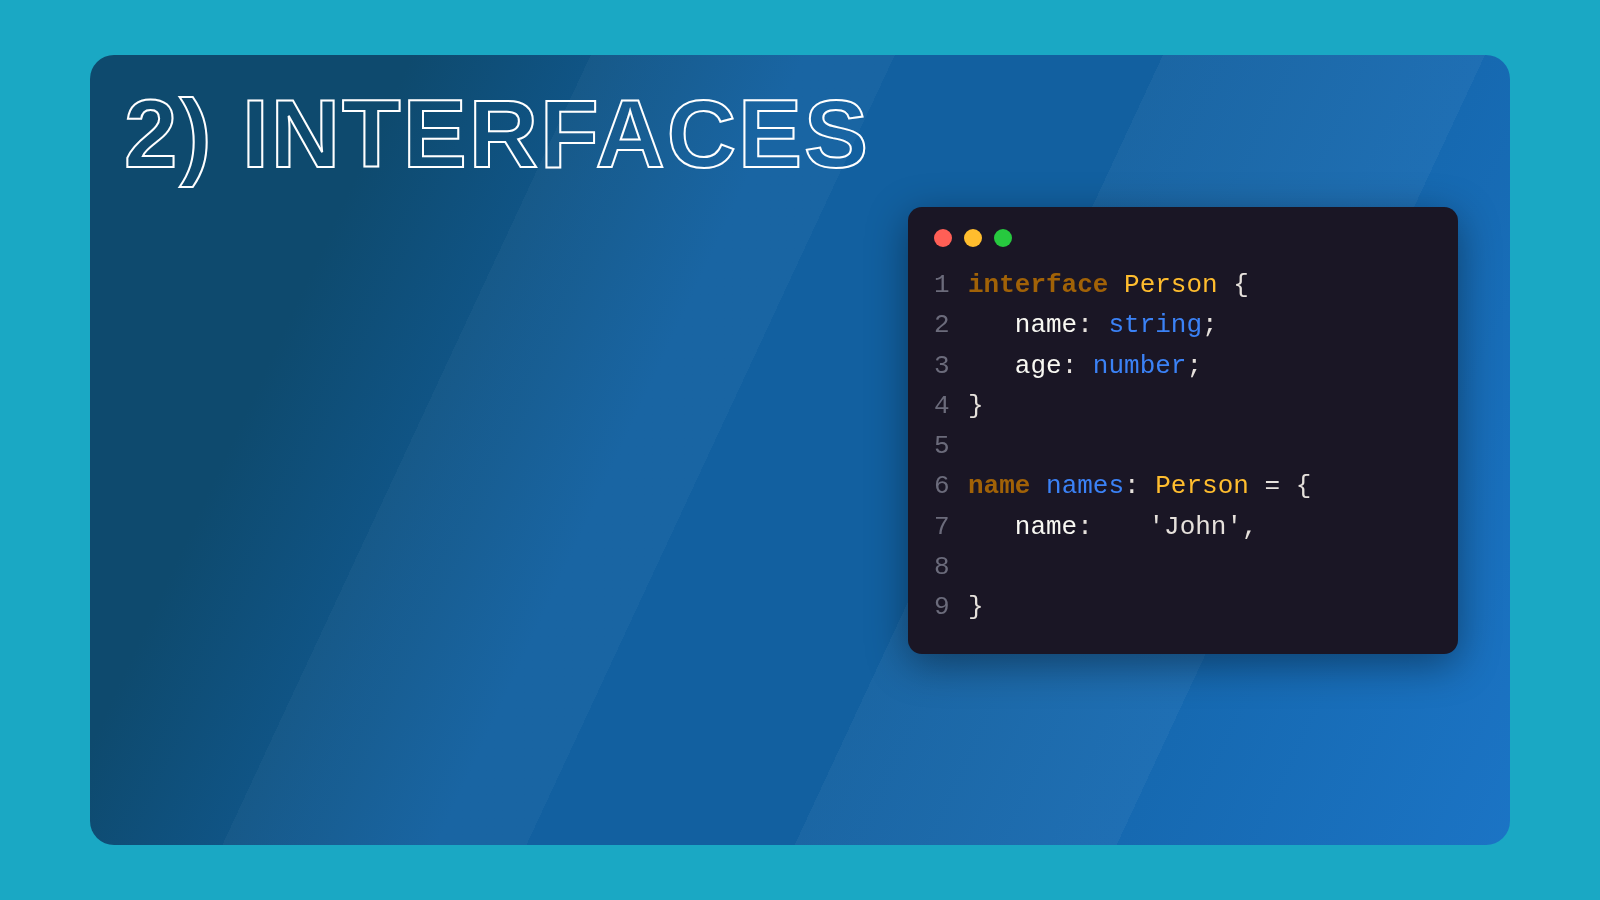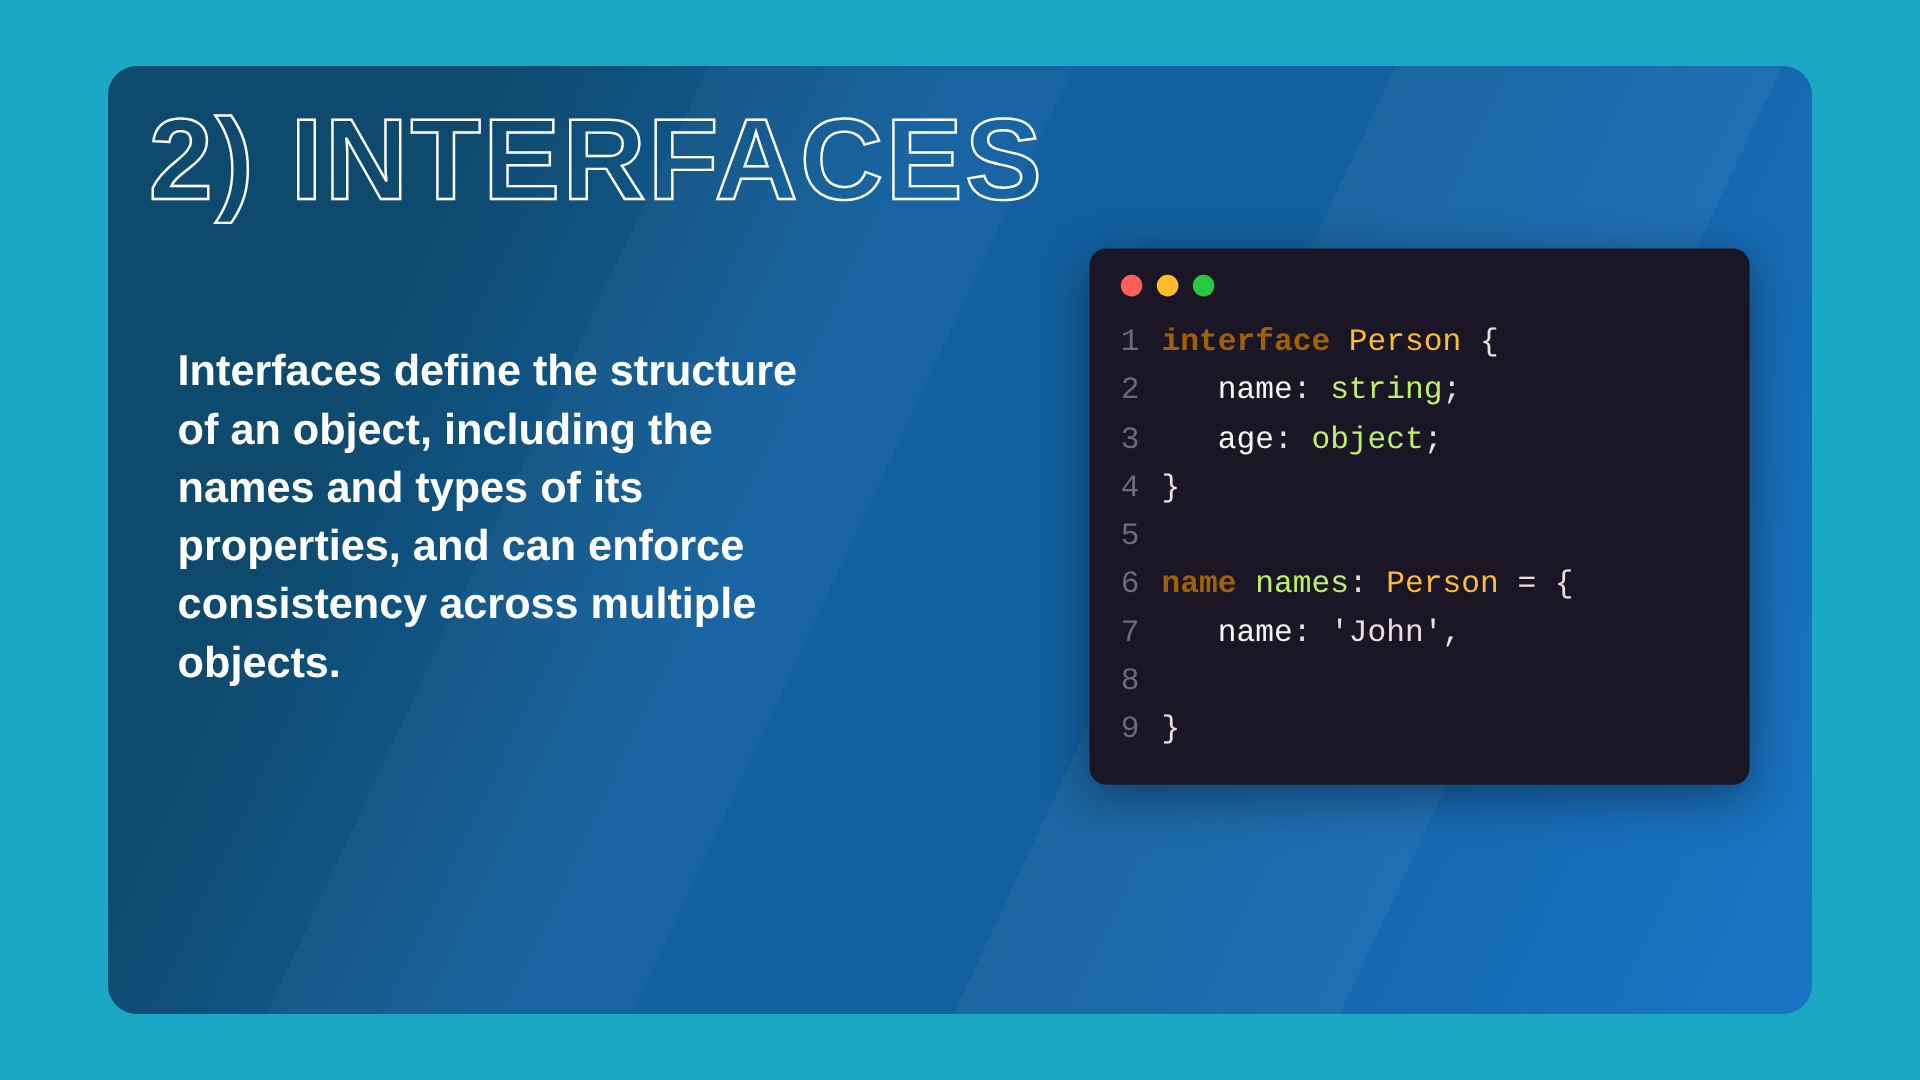--- a/index.html
+++ b/index.html
@@ -82,43 +82,42 @@
   .ln {
     width: 34px;
     color: #6b6b7b;
     text-align: left;
     user-select: none;
     flex-shrink: 0;
   }
   .c-default { color: #e6e1dc; }
   .c-keyword { color: #a16207; font-weight: bold; }      
   .c-type    { color: #ffbd2e; }      
-  .c-ident   { color: #bef264; }      
+  .c-ident   { color: #3b82f6; }      
   .c-prop    { color: #f8f8f2; text-align: center; }      
-  .c-string  { color: #e6e1dc; }      
+  .c-string  { color: #e6e1dc; margin-left: 40px; }      
 </style>
 </head>
 <body>
 
 <div class="slide">
 
   <div class="heading">2) INTERFACES</div>
 
-  <div class="body-text">Interfaces define the structure of an object, including the names and types of its properties, and can enforce consistency across multiple objects.</div>
 
   <div class="code-window">
     <div class="traffic">
       <span class="dot-red"></span>
       <span class="dot-yellow"></span>
       <span class="dot-green"></span>
     </div>
     <div class="code" id="code-block">
         <div class="code-line"><span class="ln">1</span><span><span class="c-keyword">interface</span><span class="c-default"> </span><span class="c-type">Person</span><span class="c-default"> {</span></span></div>
         <div class="code-line"><span class="ln">2</span><span><span class="c-default">   </span><span class="c-prop">name</span><span class="c-default">: </span><span class="c-ident">string</span><span class="c-default">;</span></span></div>
-        <div class="code-line"><span class="ln">3</span><span><span class="c-default">   </span><span class="c-prop">age</span><span class="c-default">: </span><span class="c-ident">object</span><span class="c-default">;</span></span></div>
+        <div class="code-line"><span class="ln">3</span><span><span class="c-default">   </span><span class="c-prop">age</span><span class="c-default">: </span><span class="c-ident">number</span><span class="c-default">;</span></span></div>
         <div class="code-line"><span class="ln">4</span><span><span class="c-default">}</span></span></div>
         <div class="code-line"><span class="ln">5</span><span><span class="c-default"> </span></span></div>
         <div class="code-line"><span class="ln">6</span><span><span class="c-keyword">name</span><span class="c-default"> </span><span class="c-ident">names</span><span class="c-default">: </span><span class="c-type">Person</span><span class="c-default"> = {</span></span></div>
         <div class="code-line"><span class="ln">7</span><span><span class="c-default">   </span><span class="c-prop">name</span><span class="c-default">: </span><span class="c-string">'John'</span><span class="c-default">,</span></span></div>
         <div class="code-line"><span class="ln">8</span></div>
         <div class="code-line"><span class="ln">9</span><span><span class="c-default">}</span></span></div>
       </div>
   </div>
 
 </div>

